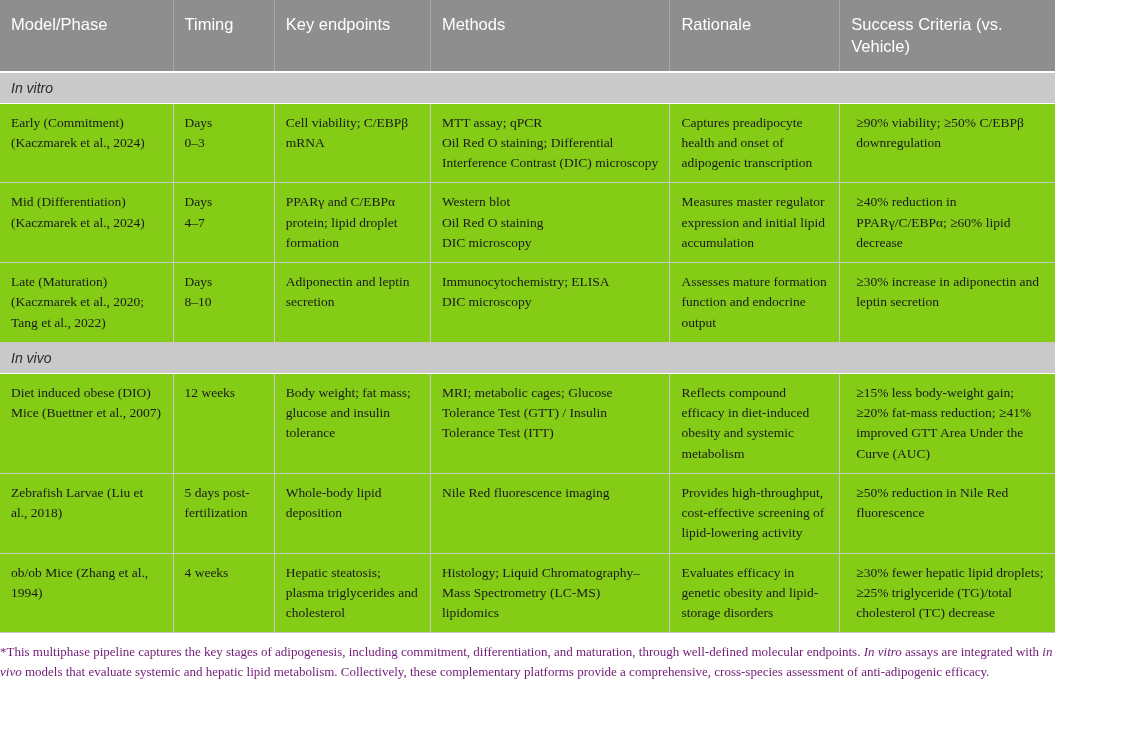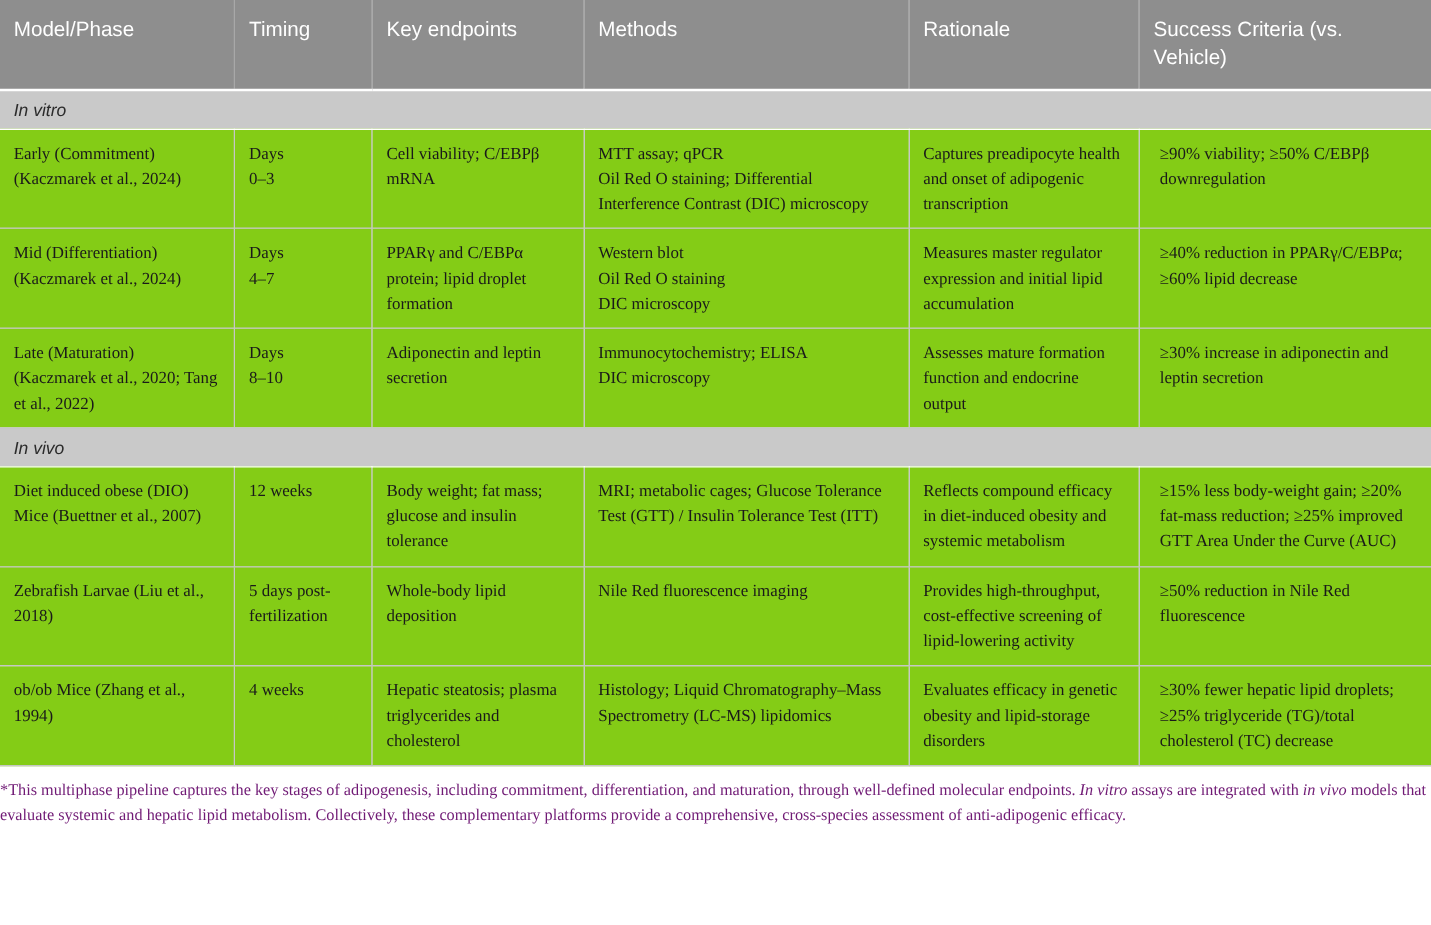--- a/index.html
+++ b/index.html
@@ -3,21 +3,21 @@
 <meta charset="utf-8">
 <style>
   * { box-sizing: border-box; }
   html, body { margin: 0; padding: 0; background: #ffffff; }
   body {
     width: 1145px;
     min-height: 740px;
     font-family: "Liberation Serif", serif;
     color: #1a1a1a;
   }
-  .page { width: 1145px; }
+  .page { width: 1055px; }
 
   table.pipeline {
     width: 100%;
     border-collapse: collapse;
     table-layout: fixed;
   }
 
   
   thead th {
     background: #8e8e8e;
@@ -140,21 +140,21 @@
       <tr class="section">
         <td colspan="6">In vivo</td>
       </tr>
 
       <tr>
         <td class="cell">Diet induced obese (DIO) Mice (Buettner et al., 2007)</td>
         <td class="cell">12 weeks</td>
         <td class="cell">Body weight; fat mass; glucose and insulin tolerance</td>
         <td class="cell">MRI; metabolic cages; Glucose Tolerance Test (GTT) / Insulin Tolerance Test (ITT)</td>
         <td class="cell">Reflects compound efficacy in diet-induced obesity and systemic metabolism</td>
-        <td class="cell">≥15% less body-weight gain; ≥20% fat-mass reduction; ≥25% improved GTT Area Under the Curve (AUC)</td>
+        <td class="cell">≥15% less body-weight gain; ≥20% fat-mass reduction; ≥41% improved GTT Area Under the Curve (AUC)</td>
       </tr>
 
       <tr>
         <td class="cell">Zebrafish Larvae (Liu et al., 2018)</td>
         <td class="cell">5 days post-fertilization</td>
         <td class="cell">Whole-body lipid deposition</td>
         <td class="cell">Nile Red fluorescence imaging</td>
         <td class="cell">Provides high-throughput, cost-effective screening of lipid-lowering activity</td>
         <td class="cell">≥50% reduction in Nile Red fluorescence</td>
       </tr>

